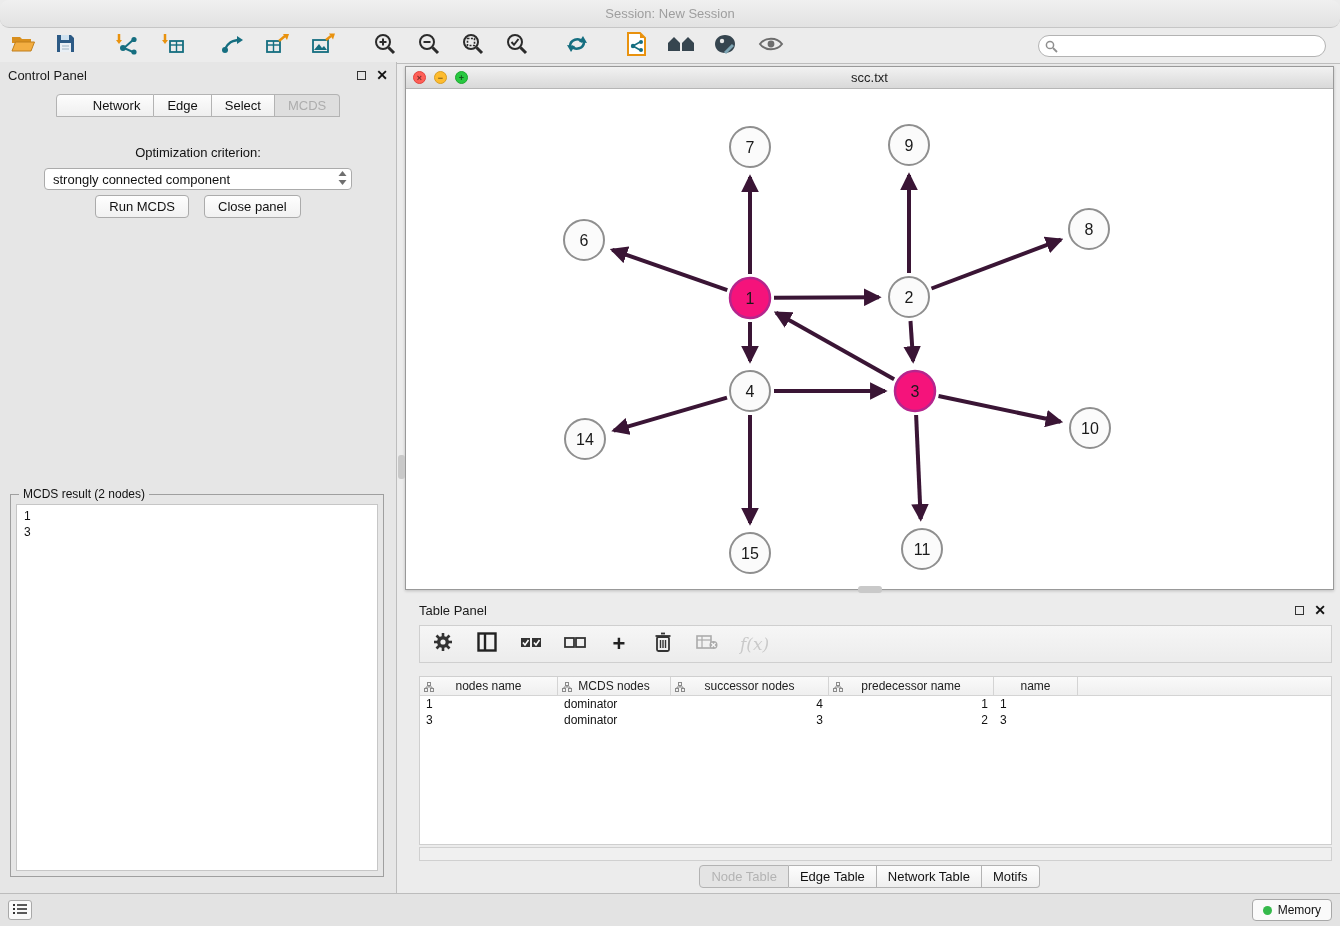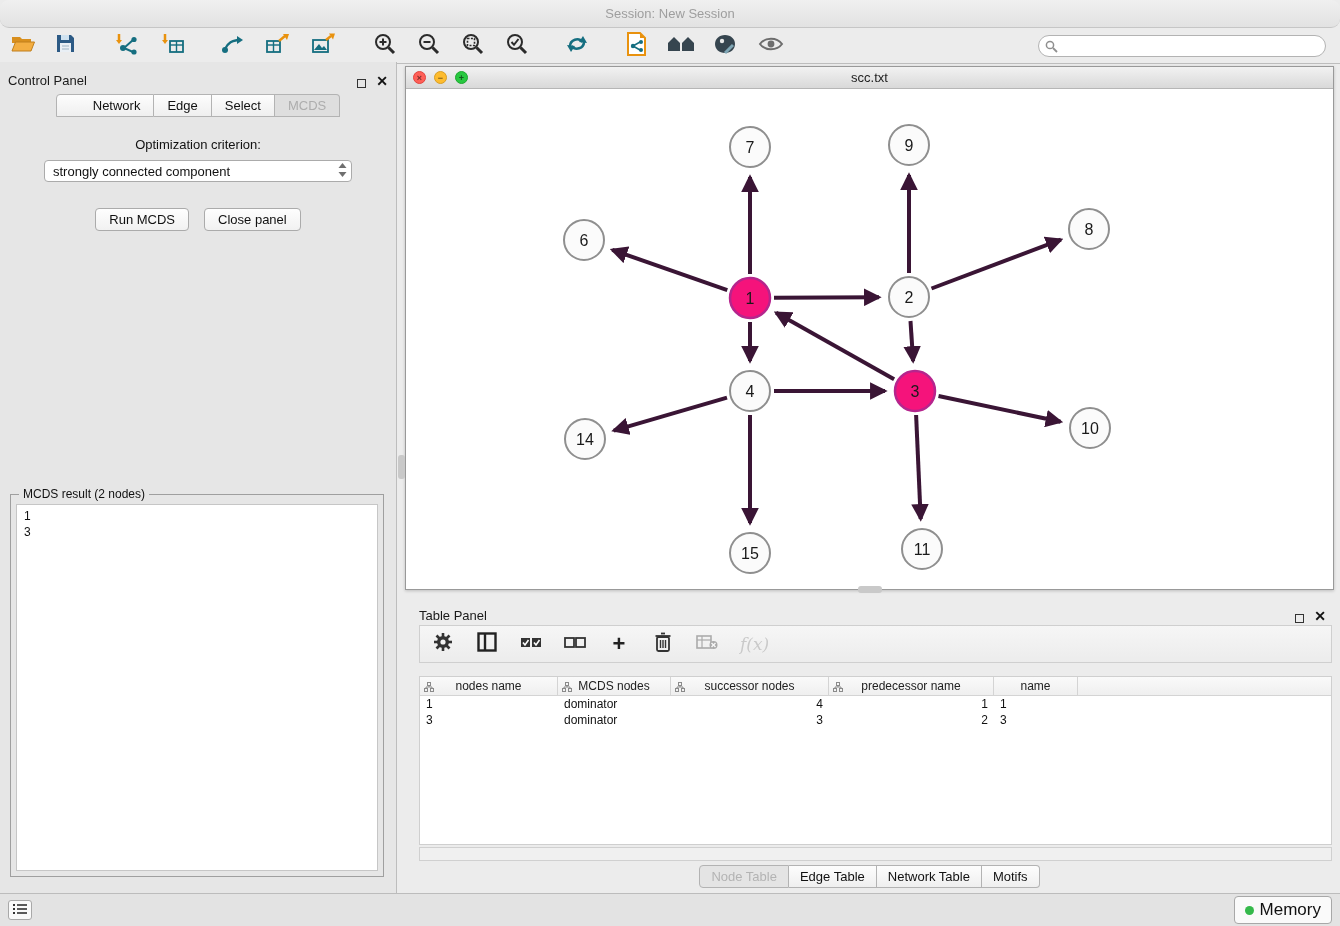--- a/index.html
+++ b/index.html
@@ -17,35 +17,35 @@
     background:#ececec; border-bottom:1px solid #bdbdbd; display:flex; align-items:center; }
   .tbtn { width:30px; height:30px; display:flex; align-items:center; justify-content:center; flex:none; }
   .search-wrap { margin-left:auto; margin-right:14px; position:relative; }
   .search-input { width:288px; height:22px; border:1px solid #b3b3b3; border-radius:11px;
     background:#fff; padding:0 8px 0 24px; font-size:12px; outline:none; }
   .search-mag { position:absolute; left:7px; top:4px; }
 
   
   .control-panel { position:absolute; top:62px; left:0; width:397px; bottom:33px;
     background:#e6e6e6; border-right:1px solid #bdbdbd; }
-  .panel-header { height:26px; display:flex; align-items:flex-end; padding:0 8px; font-size:13px; color:#1a1a1a; }
+  .panel-header { height:26px; display:flex; align-items:center; padding:0 8px; font-size:13px; color:#1a1a1a; }
   .panel-header .sp { flex:1; }
   .float-box { width:9px; height:9px; border:1.5px solid #333; margin-right:10px; display:inline-block; }
   .close-x { font-size:14px; font-weight:bold; color:#111; line-height:1; }
   .ctabs { display:flex; justify-content:center; margin-top:6px; }
   .ctab { padding:3px 13px; font-size:13px; color:#111; background:linear-gradient(#fdfdfd,#efefef);
     border:1px solid #b3b3b3; border-left:none; }
   .ctab:first-child { border-left:1px solid #b3b3b3; border-radius:4px 0 0 0;padding-left:36px; }
   .ctab:last-child { border-radius:0 4px 0 0; }
   .ctab.sel { background:#dedede; color:#adadad; }
-  .opt-label { text-align:center; margin-top:20px; font-size:13px; color:#111; }
+  .opt-label { text-align:center; margin-top:28px; font-size:13px; color:#111; }
   .dropdown { width:308px; height:22px; margin:8px auto 0 auto; background:#fff; border:1px solid #ababab;
     border-radius:4px; display:flex; align-items:center; padding:0 4px 0 8px; font-size:13px; color:#111; }
   .dropdown .sp { flex:1; }
-  .btn-row { display:flex; justify-content:center; gap:15px; margin-top:26px; }
+  .btn-row { display:flex; justify-content:center; gap:15px; margin-top:5px; }
   .btn { padding:3px 13px; font-size:13px; color:#111; background:linear-gradient(#fefefe,#f1f1f1);
     border:1px solid #ababab; border-radius:4px; }
   .result-group { position:absolute; left:10px; right:12px; top:432px; bottom:16px;
     border:1px solid #9f9f9f; background:#e6e6e6; }
   .result-legend { position:absolute; top:-8px; left:8px; background:#e6e6e6; padding:0 4px; font-size:12px; color:#111; }
   .result-list { position:absolute; left:5px; right:5px; top:9px; bottom:5px; background:#fff;
     border:1px solid #c6c6c6; padding:3px 7px; font-size:12px; color:#111; overflow:auto; }
   .result-item { line-height:16px; }
 
   
@@ -90,21 +90,21 @@
   .ttab:first-child { border-left:1px solid #b3b3b3; border-radius:4px 0 0 4px; }
   .ttab:last-child { border-radius:0 4px 4px 0; }
   .ttab.sel { background:#e4e4e4; color:#b3b3b3; }
 
   
   .statusbar { position:absolute; left:0; right:0; bottom:0; height:33px; background:#e3e3e3;
     border-top:1px solid #bcbcbc; display:flex; align-items:center; padding:0 8px; }
   .list-btn { width:24px; height:20px; background:#fafafa; border:1px solid #a8a8a8; border-radius:3px;
     display:flex; align-items:center; justify-content:center; }
   .memory-btn { margin-left:auto; display:flex; align-items:center; gap:6px; background:#fafafa;
-    border:1px solid #a8a8a8; border-radius:4px; padding:3px 10px; font-size:17px; color:#111; }
+    border:1px solid #a8a8a8; border-radius:4px; padding:3px 10px; font-size:12px; color:#111; }
   .mem-dot { width:9px; height:9px; border-radius:50%; }
 </style>
 </head>
 <body>
 
 <div class="app">
 
   <div class="titlebar">
     <span>Session: New Session</span>
   </div>

